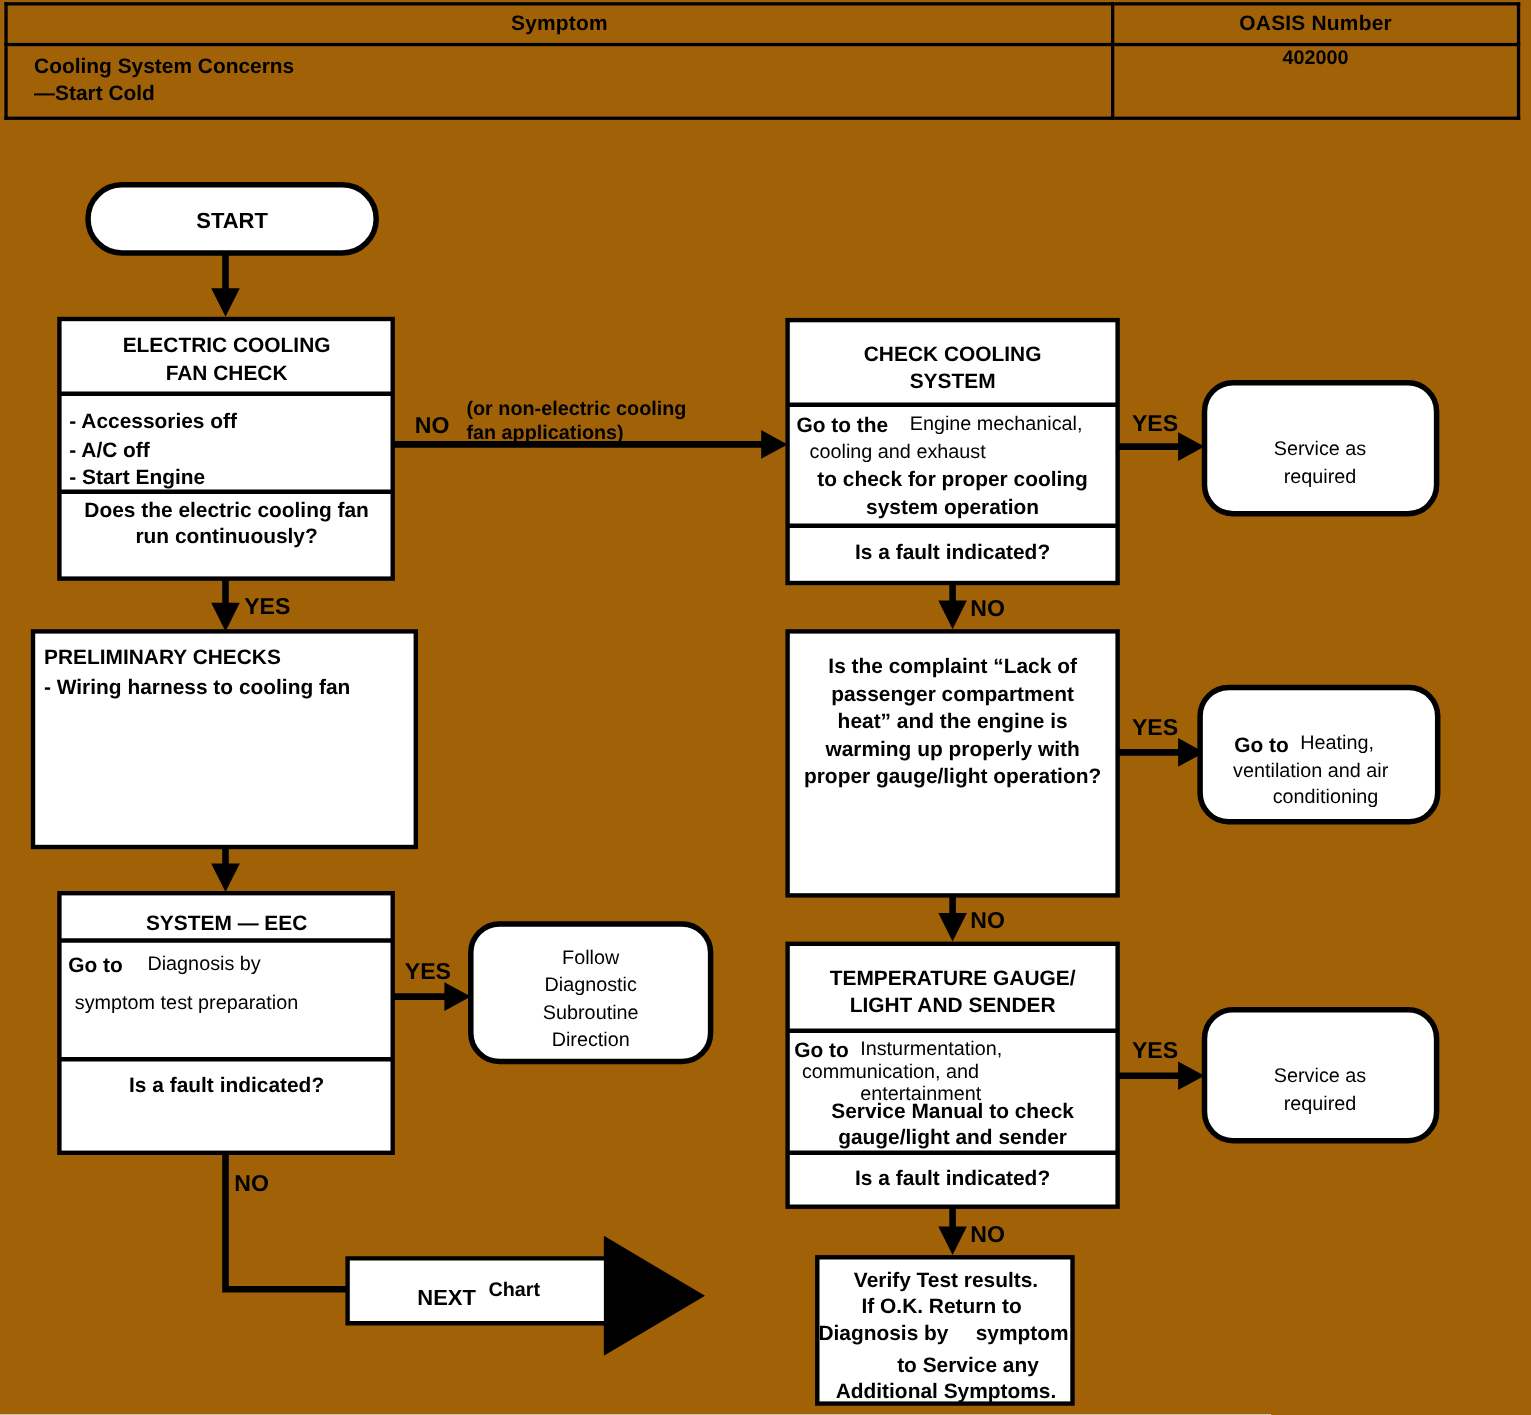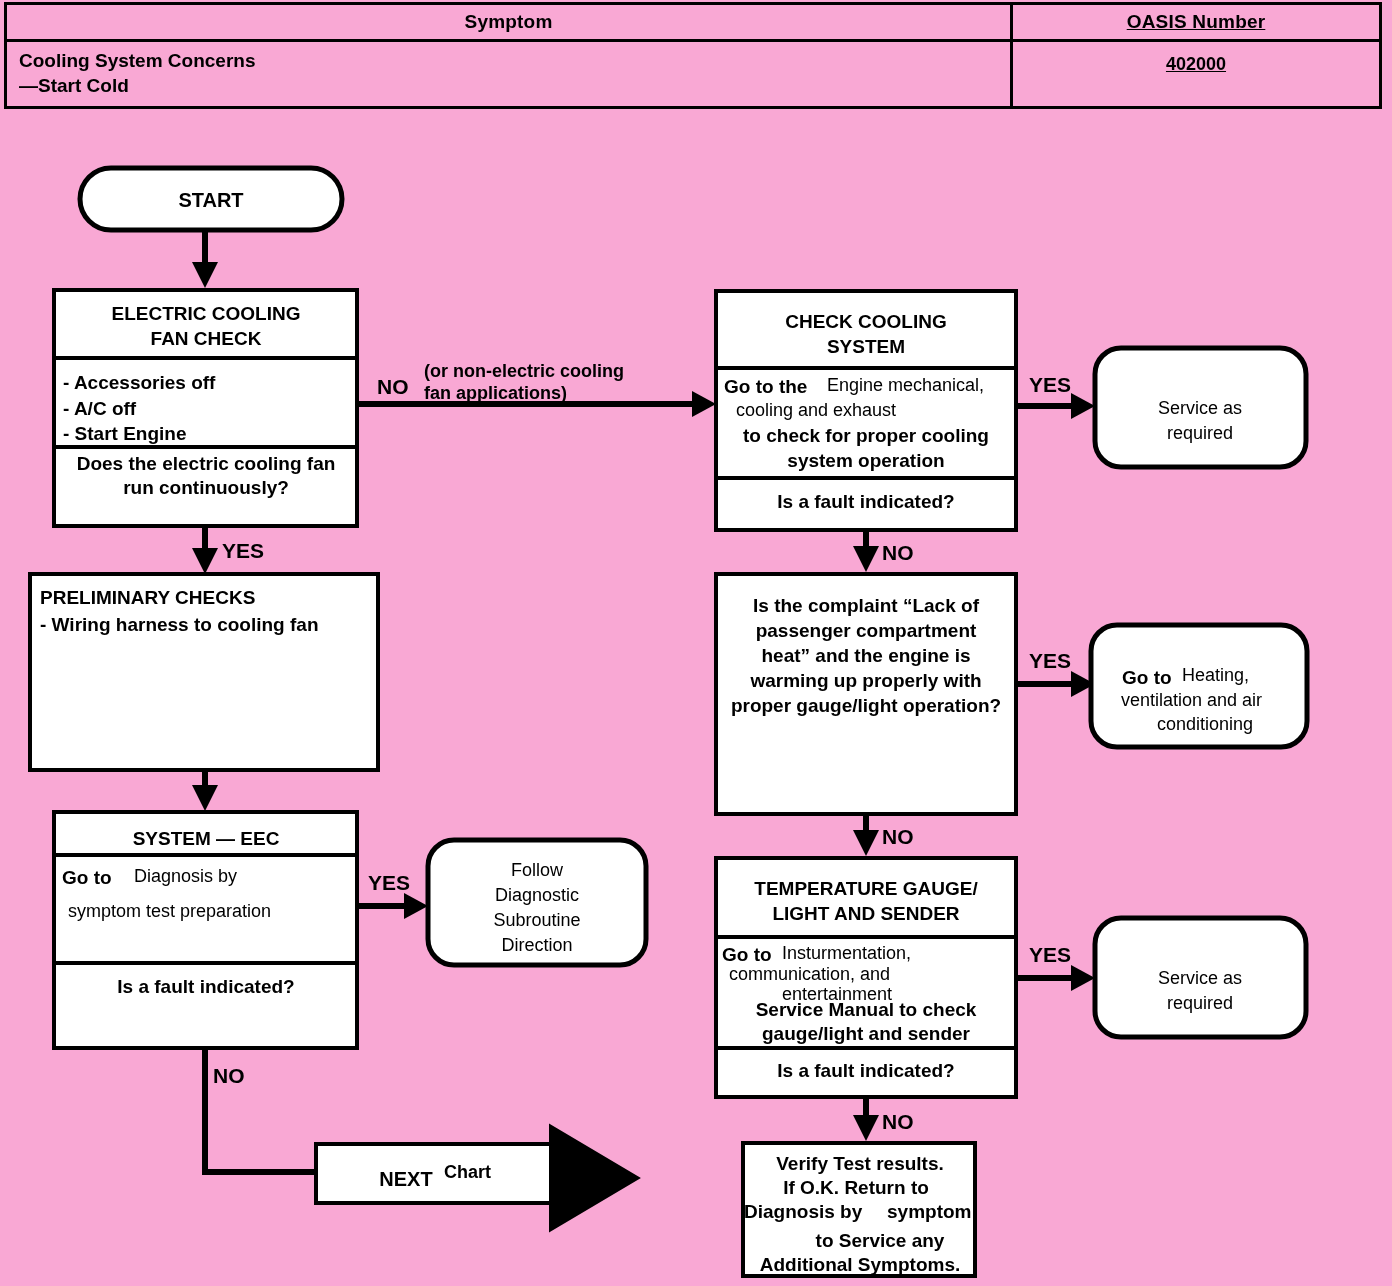--- a/index.html
+++ b/index.html
@@ -1,26 +1,26 @@
 <!DOCTYPE html>
 <html><head>
 <meta charset="utf-8">
 <style>
   html,body{margin:0;padding:0;background:#ffffff;}
   body{width:1392px;height:1286px;font-family:"Liberation Sans",sans-serif;color:#000;}
-  #page{position:relative;width:1392px;height:1286px;overflow:hidden;background:#f9a8d4;}
+  #page{position:relative;width:1392px;height:1286px;overflow:hidden;background:#a16207;}
 
   
   .hdr-table{position:absolute;left:4px;top:2px;width:1378px;border:3px solid #000;border-collapse:collapse;}
   .hdr-table td,.hdr-table th{border:3px solid #000;padding:0;}
   .hdr-head-cell{height:34px;text-align:center;vertical-align:middle;font-weight:bold;font-size:19px;letter-spacing:.2px;}
   .hdr-body-cell{height:64px;vertical-align:top;}
-  .sym-text{font-weight:bold;font-size:19px;line-height:1.32;padding:6px 0 0 12px;}
-  .oasis-num{text-align:center;font-weight:bold;font-size:18px;padding-top:12px;}
-  .col-oasis{width:366px;text-decoration:underline;}
+  .sym-text{font-weight:bold;font-size:19px;line-height:1.32;padding:6px 0 0 24px;}
+  .oasis-num{text-align:center;font-weight:bold;font-size:18px;}
+  .col-oasis{width:366px;}
 
   
   svg#flow{position:absolute;left:0;top:0;width:1392px;height:1286px;}
   svg#flow text{font-family:"Liberation Sans",sans-serif;fill:#000;}
   .bx{fill:#fff;stroke:#000;stroke-width:4;}
   .sep{stroke:#000;stroke-width:4;}
   .ln{stroke:#000;stroke-width:6;fill:none;}
   .arrowhead{fill:#000;}
   .t{font-size:19px;font-weight:bold;}
   .tc{font-size:19px;font-weight:bold;text-anchor:middle;}

